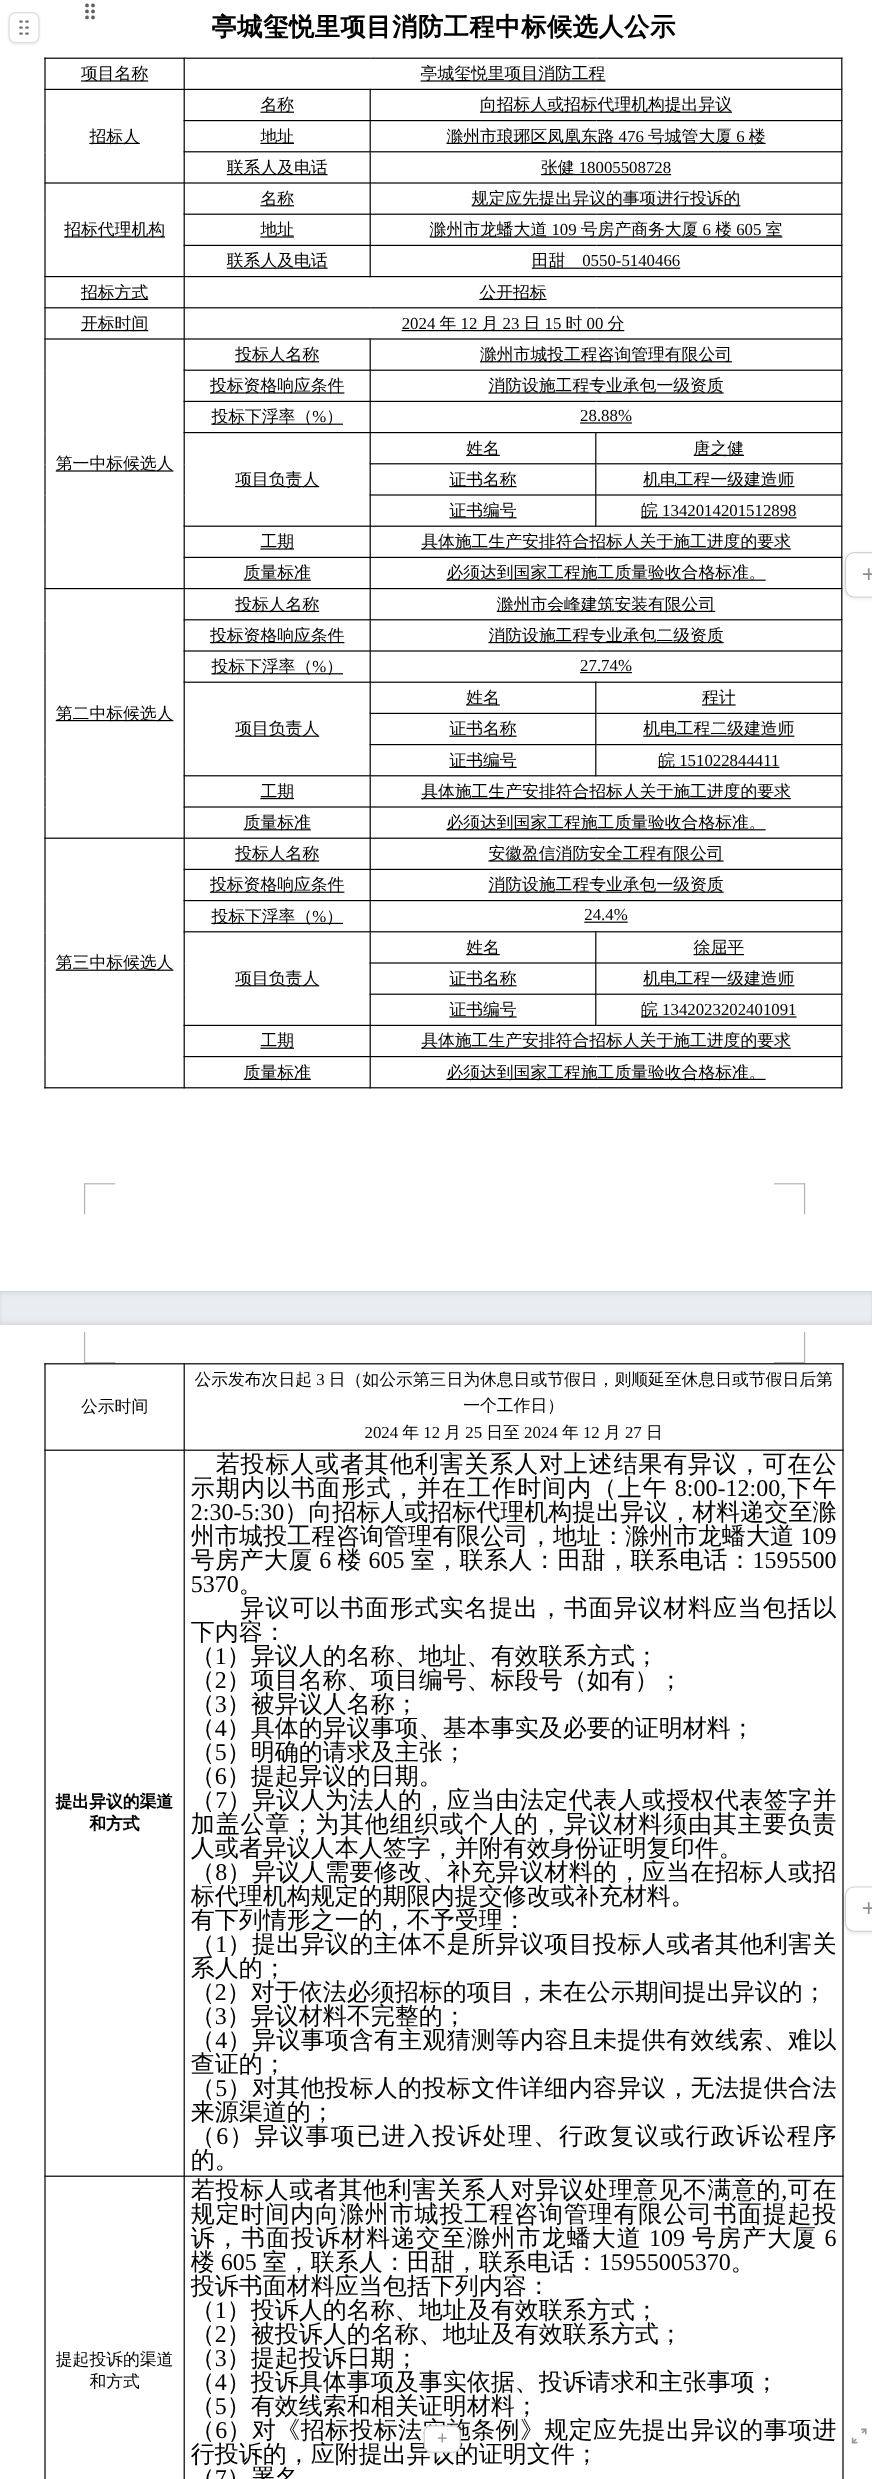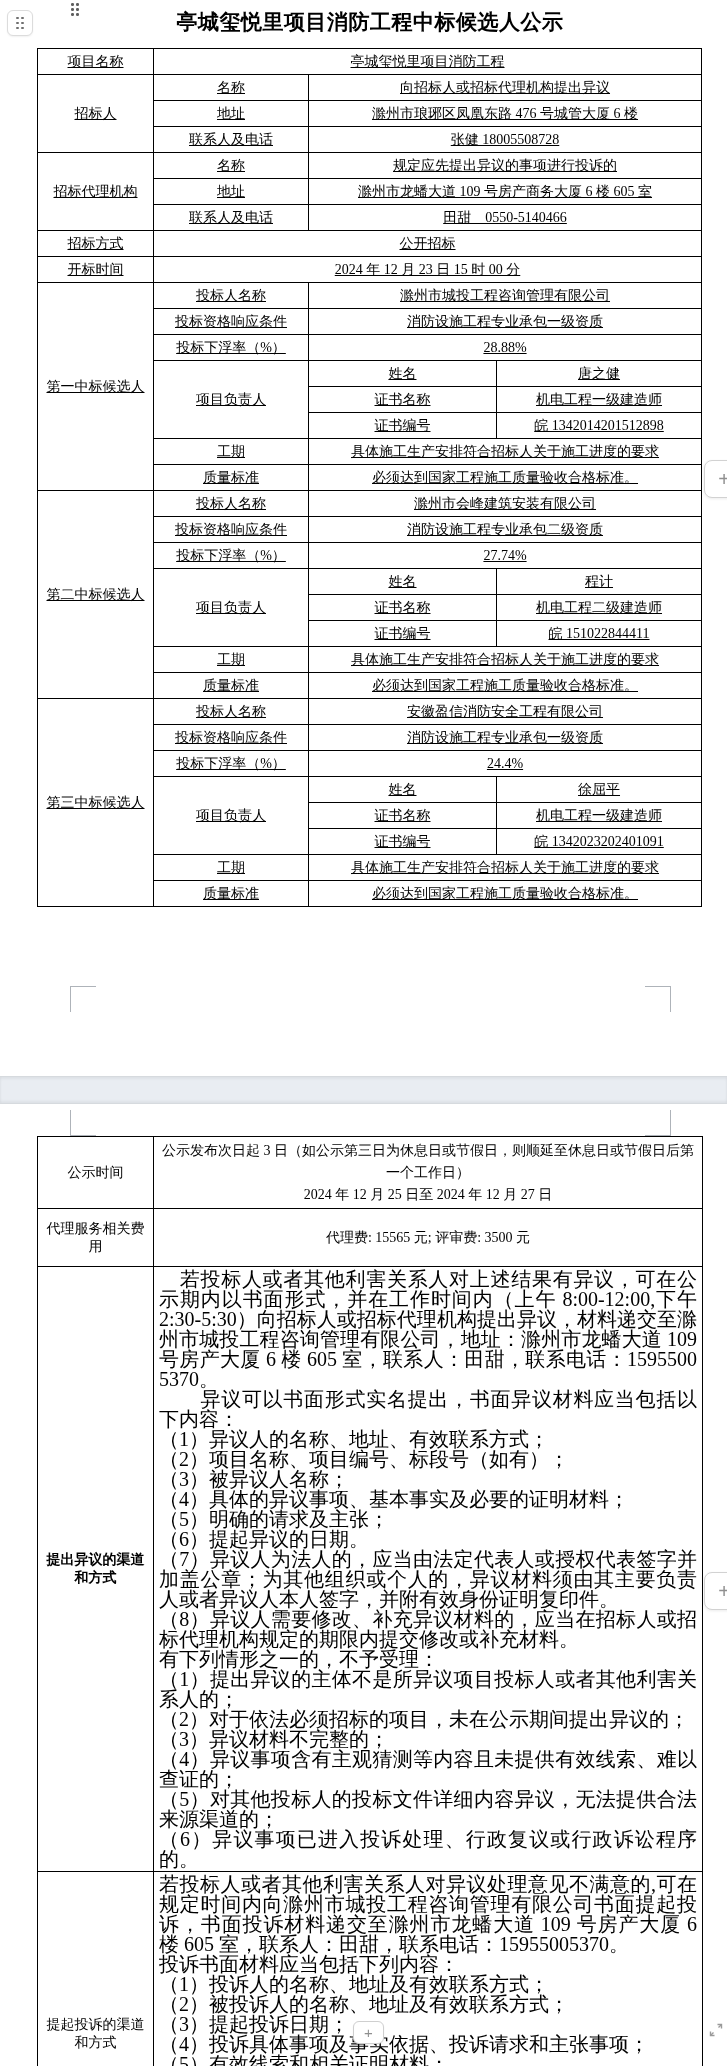--- a/index.html
+++ b/index.html
@@ -254,24 +254,20 @@
     <table id="t2">
       <colgroup>
           <col style="width:116px">
           <col style="width:549px">
         </colgroup>
       <tbody>
           <tr>
         <td style="height:72px;">公示时间</td>
         <td class="center-multi">公示发布次日起 3 日（如公示第三日为休息日或节假日，则顺延至休息日或节假日后第一个工作日）
 2024 年 12 月 25 日至 2024 年 12 月 27 日</td>
-      </tr>
-      <tr>
-        <td style="height:58px;">代理服务相关费用</td>
-        <td>代理费: 15565 元; 评审费: 3500 元</td>
       </tr>
       <tr>
         <td style="height:440px;font-weight:bold;">提出异议的渠道和方式</td>
         <td class="para">　若投标人或者其他利害关系人对上述结果有异议，可在公示期内以书面形式，并在工作时间内（上午 8:00-12:00,下午 2:30-5:30）向招标人或招标代理机构提出异议，材料递交至滁州市城投工程咨询管理有限公司，地址：滁州市龙蟠大道 109 号房产大厦 6 楼 605 室，联系人：田甜，联系电话：15955005370。
 　　异议可以书面形式实名提出，书面异议材料应当包括以下内容：
 （1）异议人的名称、地址、有效联系方式；
 （2）项目名称、项目编号、标段号（如有）；
 （3）被异议人名称；
 （4）具体的异议事项、基本事实及必要的证明材料；
 （5）明确的请求及主张；

